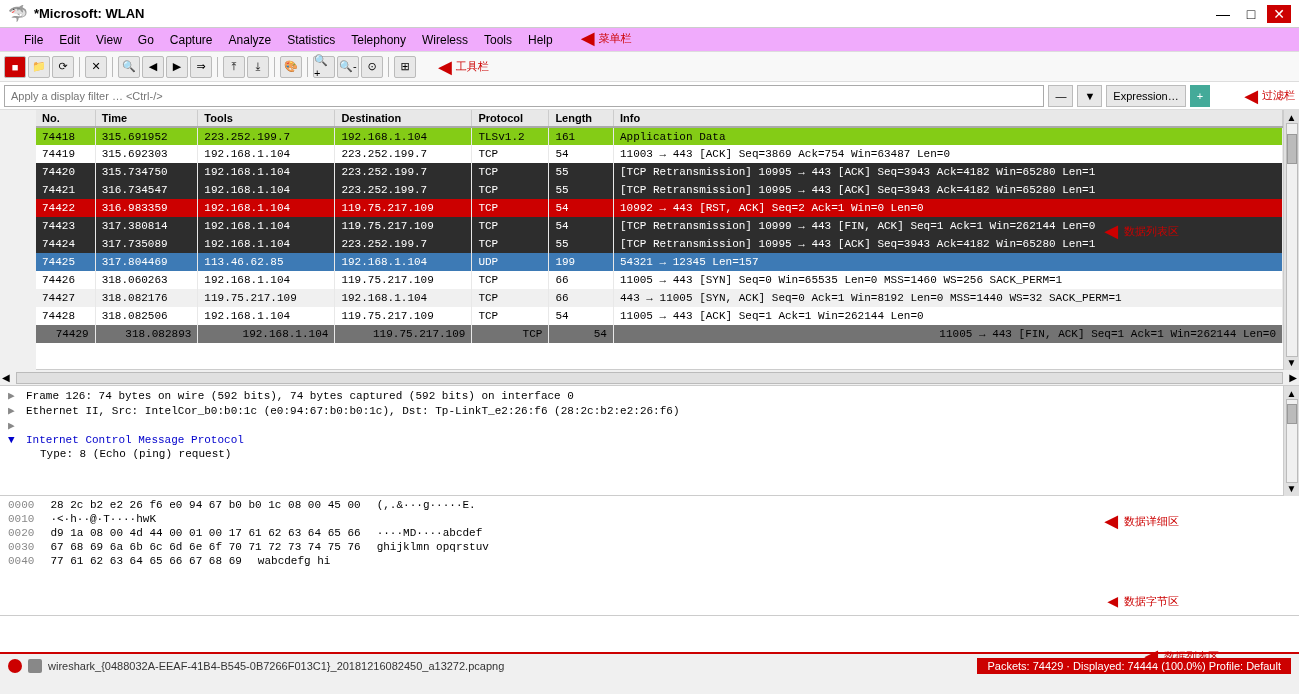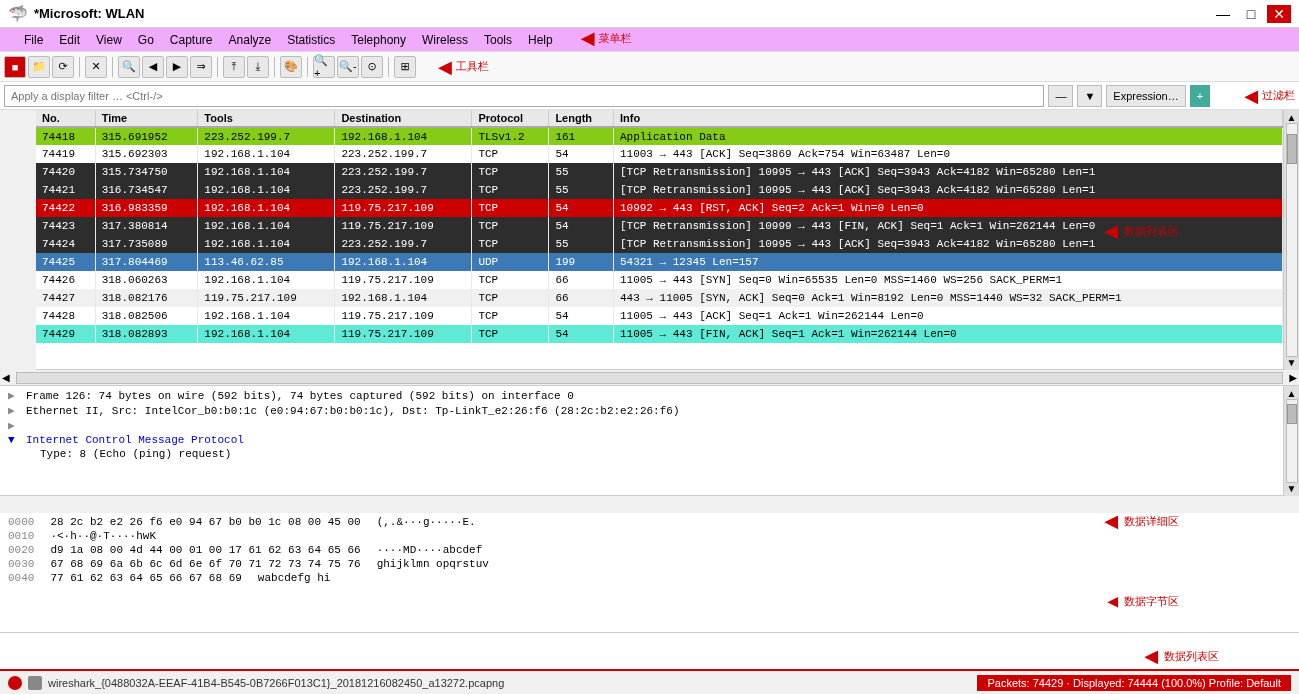--- a/index.html
+++ b/index.html
@@ -37,21 +37,21 @@
     #hscroll-inner { flex: 1; height: 12px; background: #e0e0e0; margin: 2px 4px; border: 1px solid #bbb; }
 
     
     #packet-detail { background: #fff; overflow: hidden; height: 110px; border-bottom: 1px solid #ccc; padding: 2px 0; font-family: 'Courier New', monospace; font-size: 11px; }
     .detail-line { padding: 1px 8px; display: flex; align-items: center; gap: 4px; }
     .detail-expand { color: #888; cursor: pointer; width: 14px; }
     .detail-text { }
     .detail-blue { color: #0000cc; }
 
     
-    #packet-bytes { background: #fff; height: 120px; border-bottom: 1px solid #ccc; overflow: hidden; font-family: 'Courier New', monospace; font-size: 11px; padding: 2px 0; margin-top: 17px; }
+    #packet-bytes { background: #fff; height: 120px; border-bottom: 1px solid #ccc; overflow: hidden; font-family: 'Courier New', monospace; font-size: 11px; padding: 2px 0; }
     .bytes-line { padding: 1px 8px; display: flex; gap: 16px; }
     .bytes-offset { color: #888; }
     .bytes-hex { color: #000; }
     .bytes-ascii { color: #000; }
 
     
     #empty-area { background: #fff; flex: 1; min-height: 30px; }
 
     
     #statusbar { background: #f0f0f0; border-top: 2px solid #cc0000; display: flex; align-items: center; padding: 2px 8px; height: 26px; justify-content: space-between; text-align: center; }
@@ -251,21 +251,21 @@
           </tr>
           <tr style="background: rgb(255, 255, 255); color: rgb(0, 0, 0);">
             <td>74428</td>
             <td>318.082506</td>
             <td>192.168.1.104</td>
             <td>119.75.217.109</td>
             <td>TCP</td>
             <td>54</td>
             <td>11005 → 443 [ACK] Seq=1 Ack=1 Win=262144 Len=0</td>
           </tr>
-          <tr style="background: #5eead4; color: rgb(0, 0, 0);">
+          <tr style="background: #737373; color: rgb(0, 0, 0); text-align: right;">
             <td>74429</td>
             <td>318.082893</td>
             <td>192.168.1.104</td>
             <td>119.75.217.109</td>
             <td>TCP</td>
             <td>54</td>
             <td>11005 → 443 [FIN, ACK] Seq=1 Ack=1 Win=262144 Len=0</td>
           </tr>
         </tbody>
     </table>

